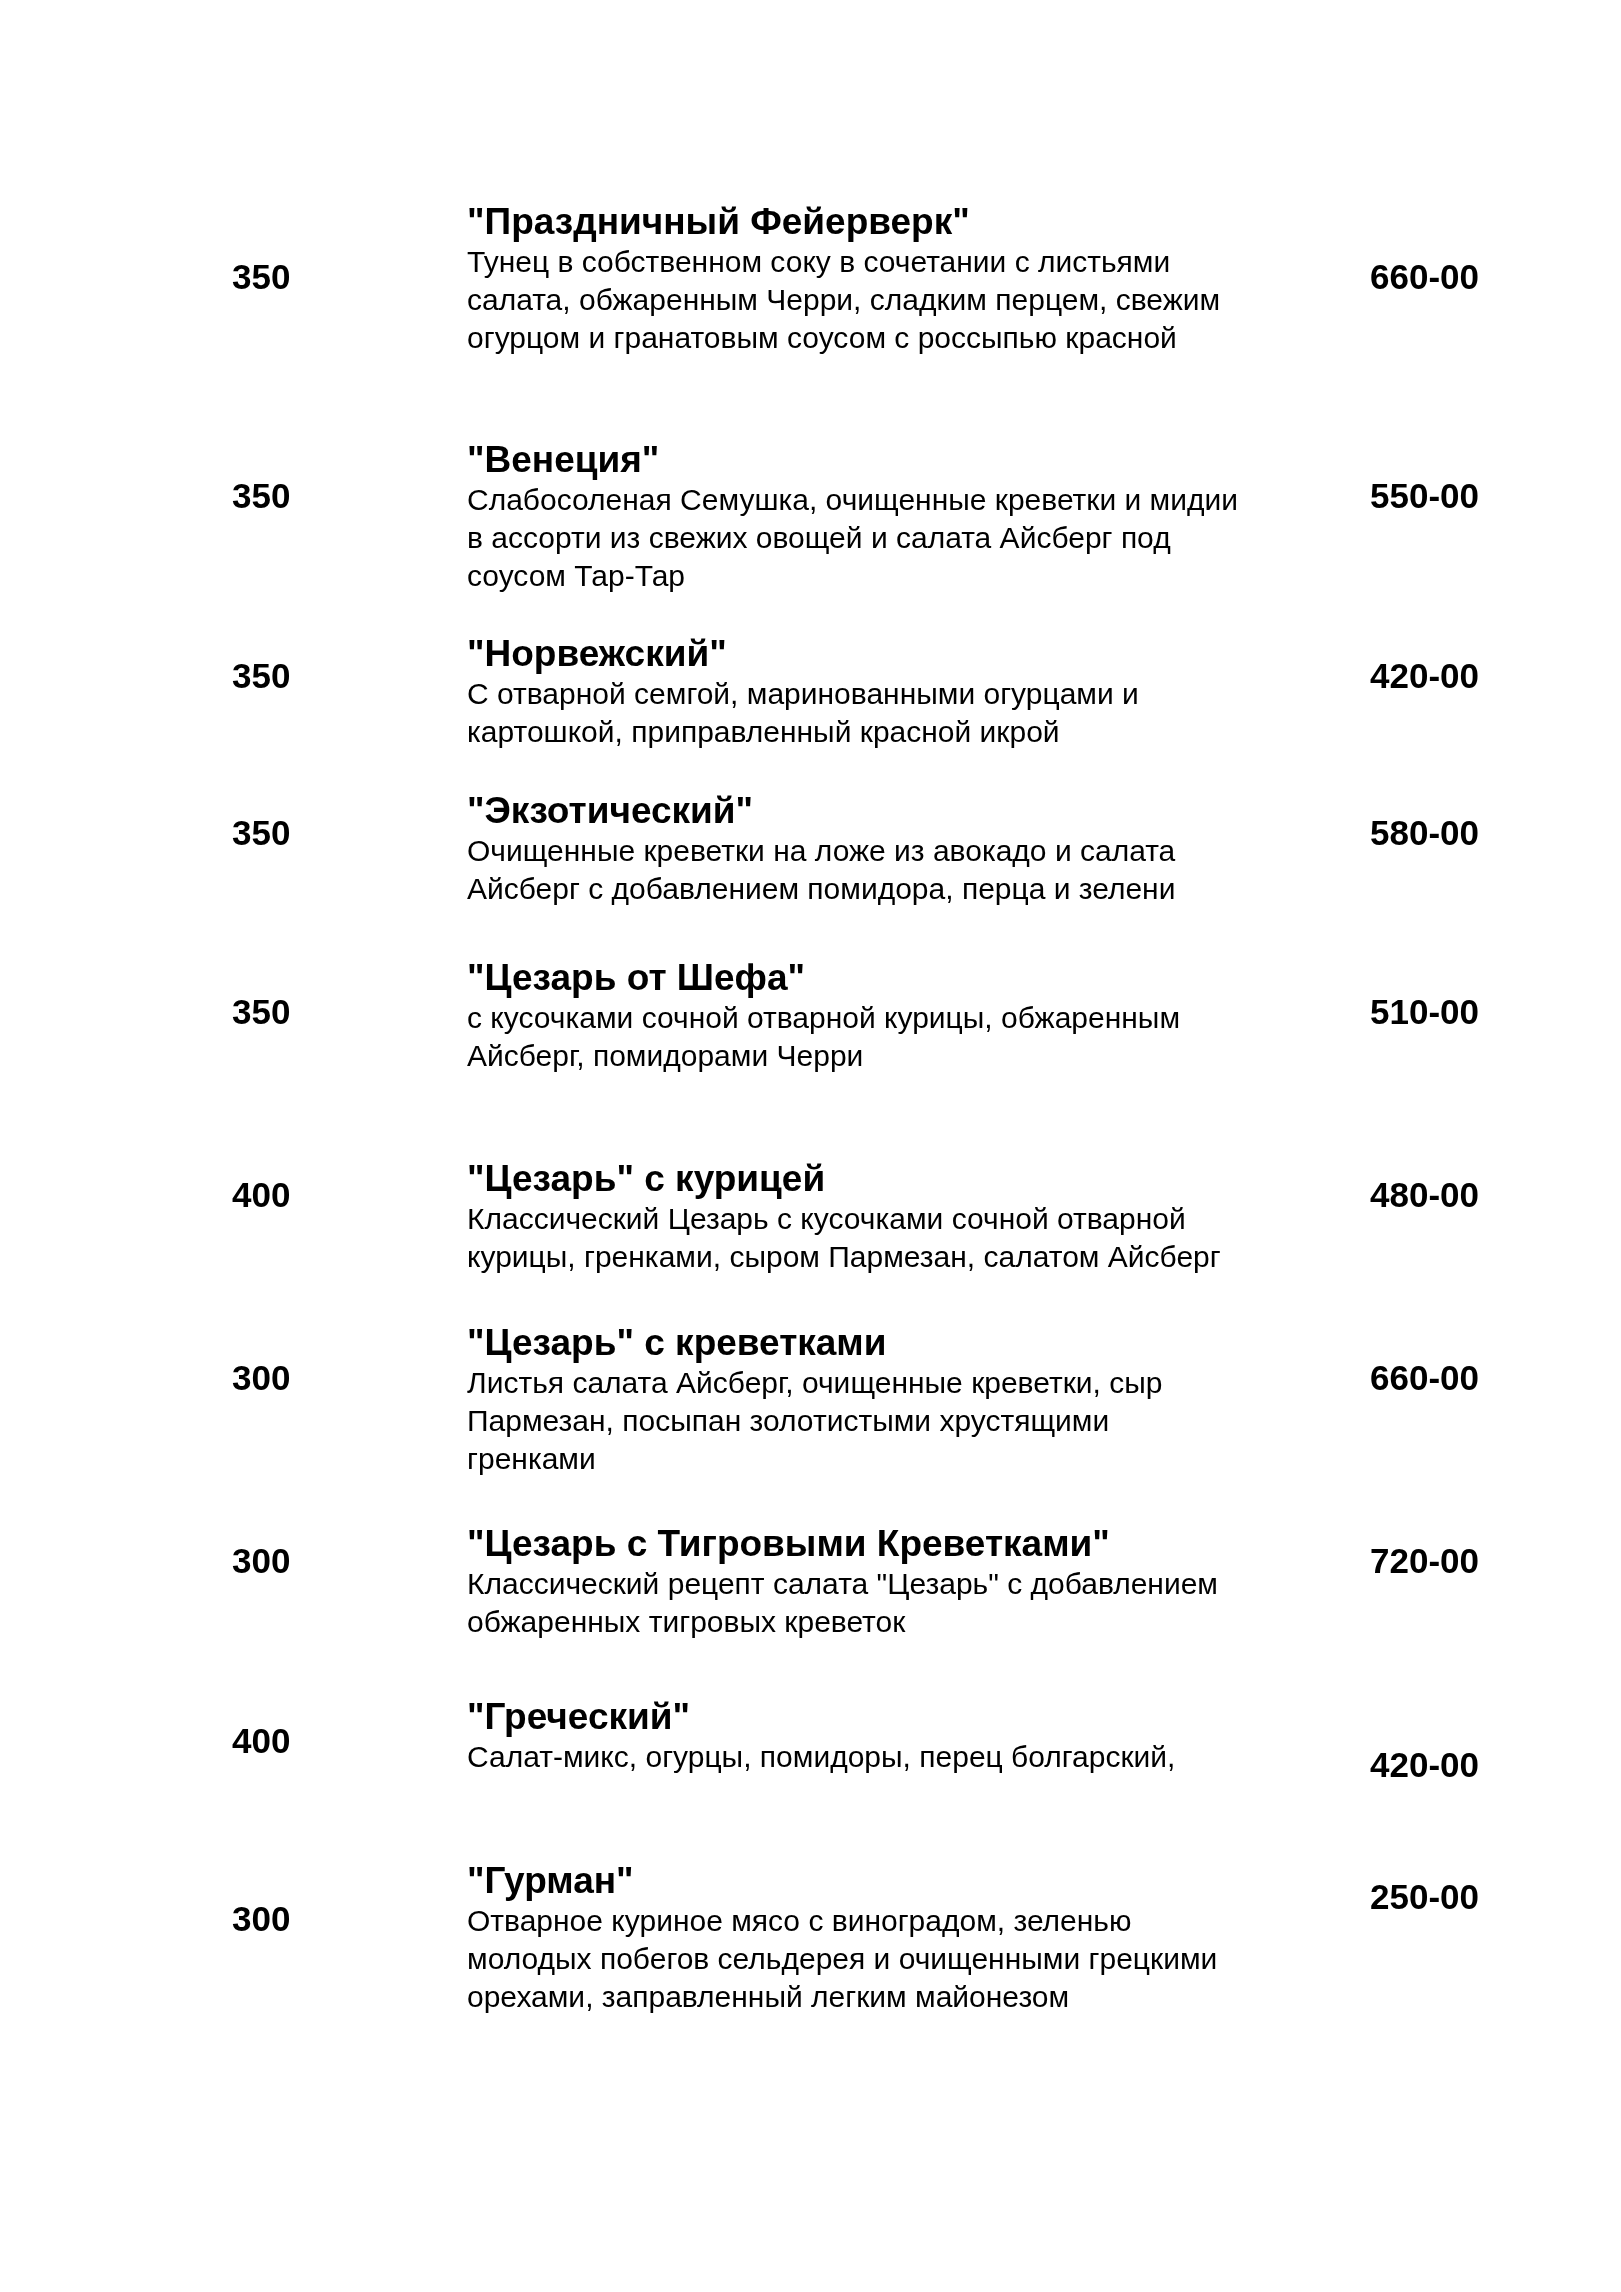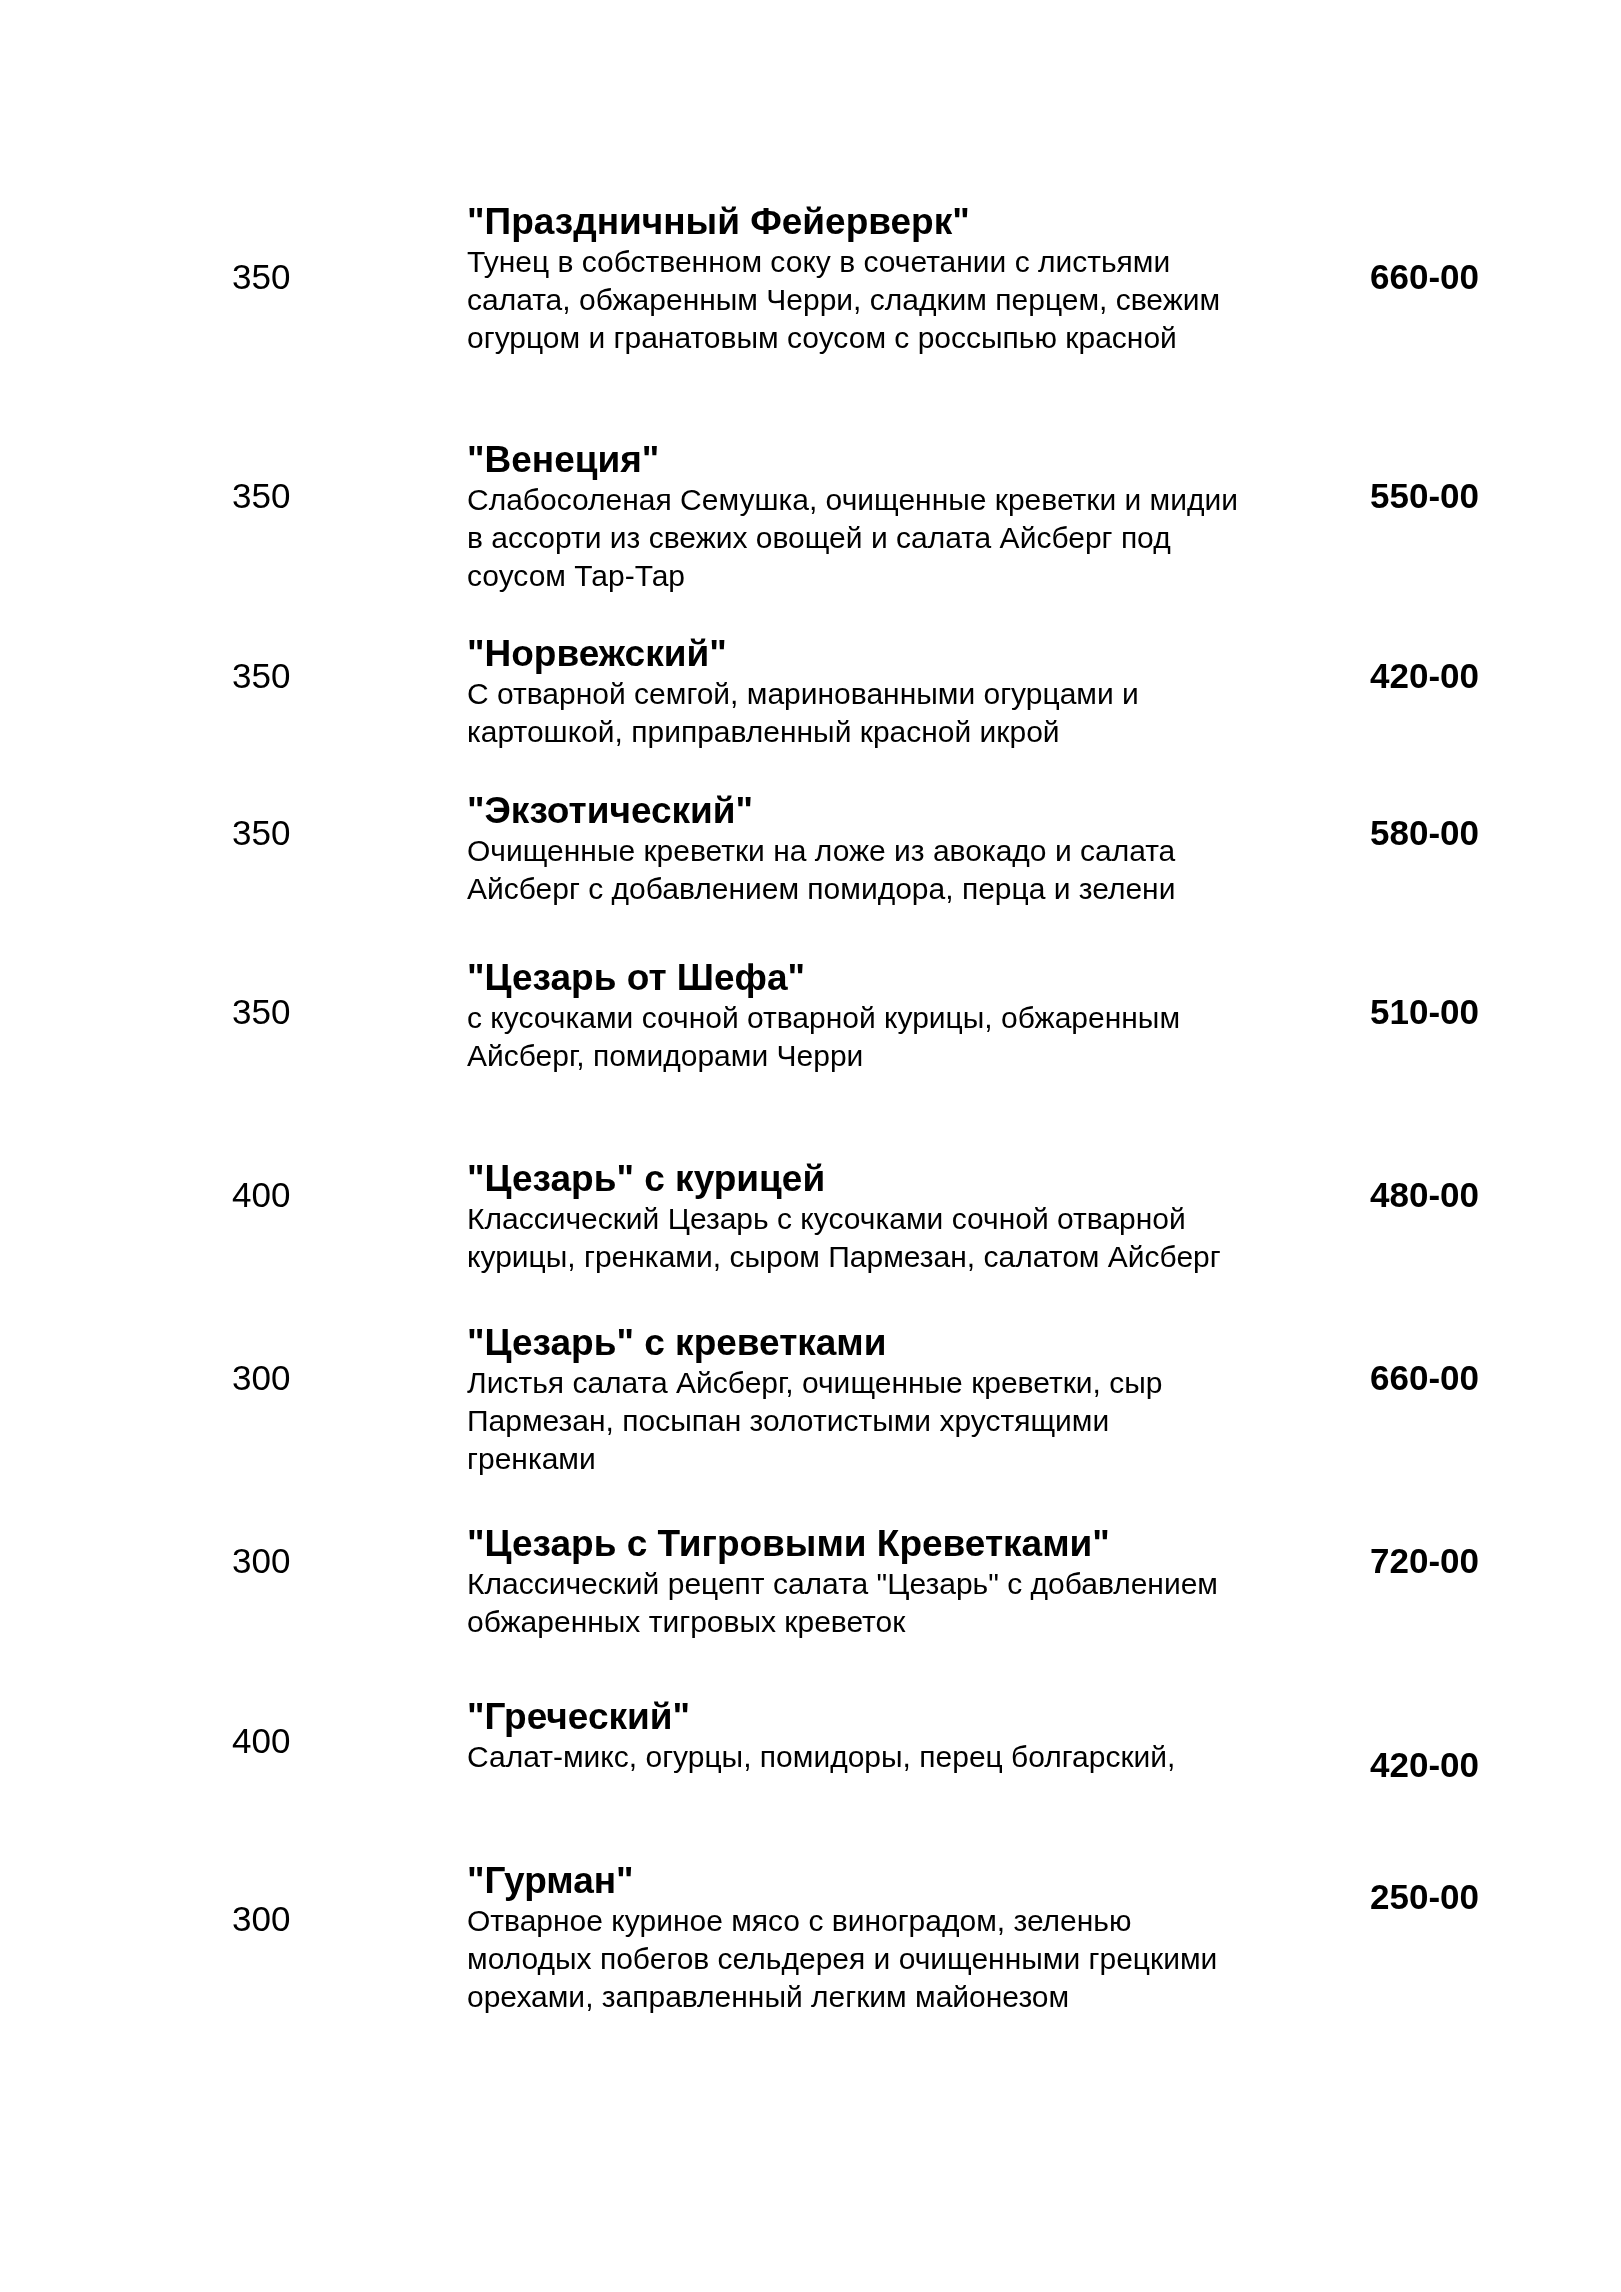--- a/index.html
+++ b/index.html
@@ -1,19 +1,19 @@
 <!DOCTYPE html>
 <html><head>
 <meta charset="utf-8">
 <style>
   html, body { margin:0; padding:0; background:#ffffff; }
   body { width:1621px; height:2293px; position:relative; overflow:hidden;
          font-family:"Liberation Sans", sans-serif; color:#000; }
   .item { position:absolute; left:0; width:1621px; }
-  .weight { position:absolute; left:232px; font-weight:normal; font-size:35px; line-height:39px; }
+  .weight { position:absolute; left:232px; font-weight:bold; font-size:35px; line-height:39px; }
   .price { position:absolute; left:1370px; font-weight:bold; font-size:35px; line-height:39px; }
   .body { position:absolute; left:467px; width:863px; }
   .title { font-weight:bold; font-size:37px; line-height:43px; white-space:nowrap; }
   .desc { font-size:30px; line-height:38px; }
   .desc span { display:block; white-space:nowrap; }
 </style>
 </head>
 <body>
 
 <div class="item" style="top:0">

